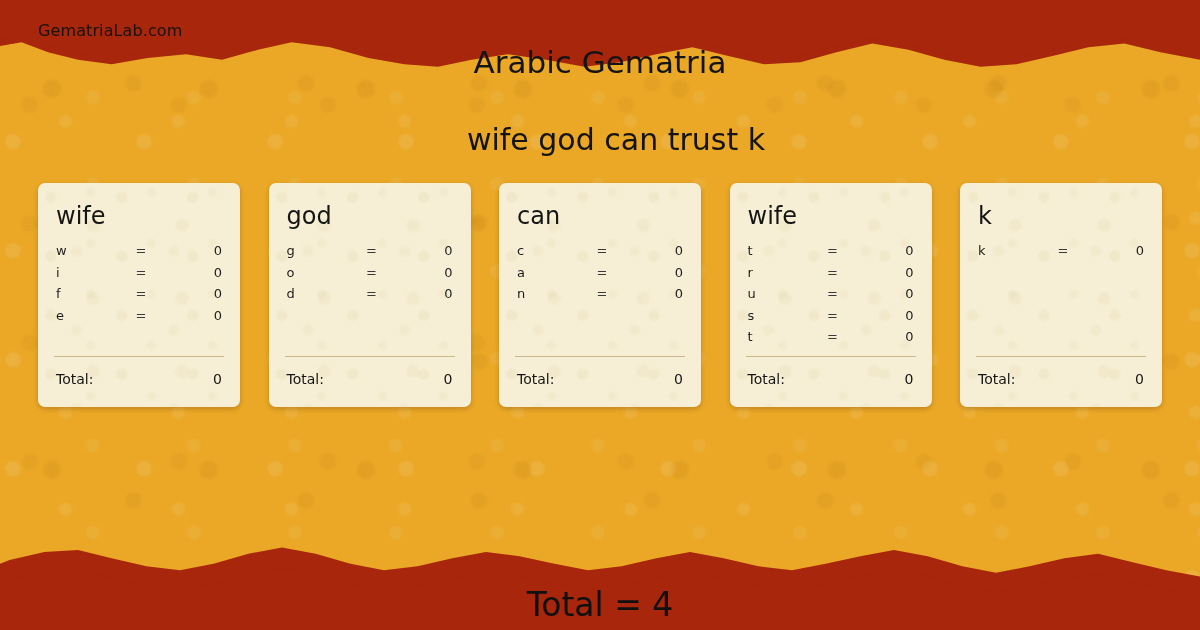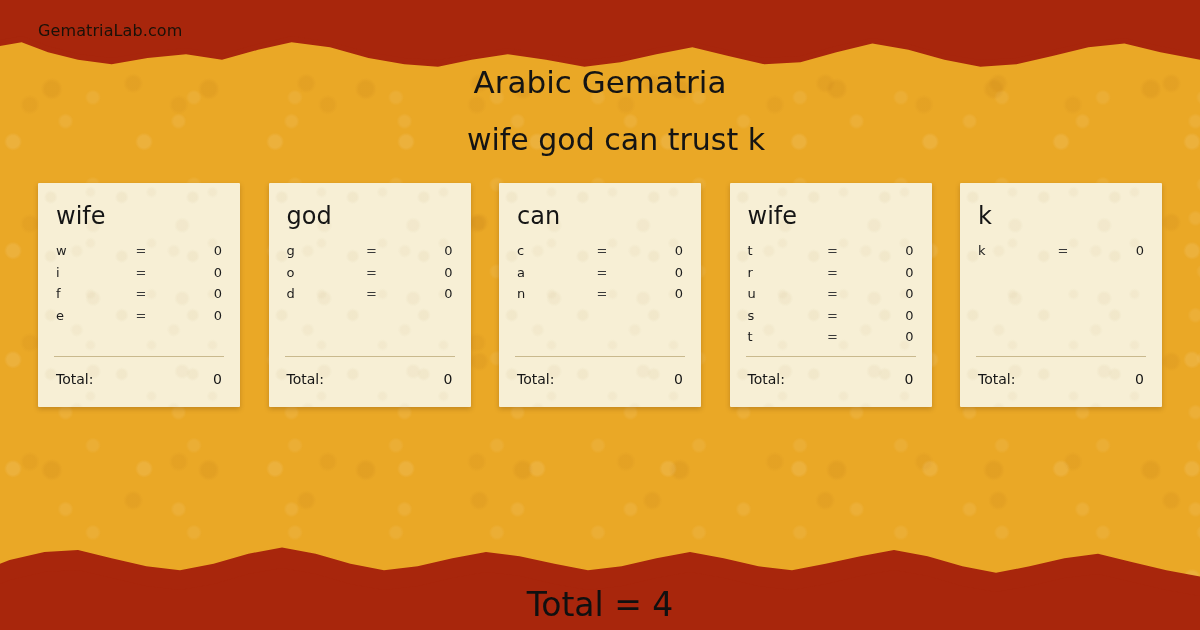--- a/index.html
+++ b/index.html
@@ -62,21 +62,21 @@
     top: 21px;
     font-size: 16px;
     color: #1a1209;
     letter-spacing: 0.1px;
     z-index: 6;
     text-align: center;
   }
   .main-title {
     position: absolute;
     left: 0;
-    top: 64px;
+    top: 44px;
     width: 1200px;
     text-align: center;
     font-size: 31px;
     color: #141414;
     z-index: 5;
   }
   .sub-title {
     position: absolute;
     left: 16px;
     top: 122px;
@@ -102,21 +102,21 @@
     width: 202px;
     height: 224px;
     box-sizing: border-box;
     background-color: #f7efd5;
     background-image:
       radial-gradient(circle at 18% 24%, rgba(190,165,110,0.10) 0 4px, transparent 7px),
       radial-gradient(circle at 62% 58%, rgba(190,165,110,0.09) 0 5px, transparent 8px),
       radial-gradient(circle at 86% 18%, rgba(190,165,110,0.08) 0 3px, transparent 6px),
       radial-gradient(circle at 40% 86%, rgba(190,165,110,0.08) 0 4px, transparent 7px);
     background-size: 71px 59px, 89px 73px, 61px 51px, 97px 79px;
-    border-radius: 1px;
+    border-radius: 7px;
     box-shadow: 0 2px 5px rgba(90,45,10,0.28);
     padding: 16px 16px 0 16px;
   }
   .card-word {
     font-size: 24px;
     color: #151515;
     line-height: 1.1;
     margin: 4px 0 0 2px;
     white-space: nowrap;
     overflow: hidden;

